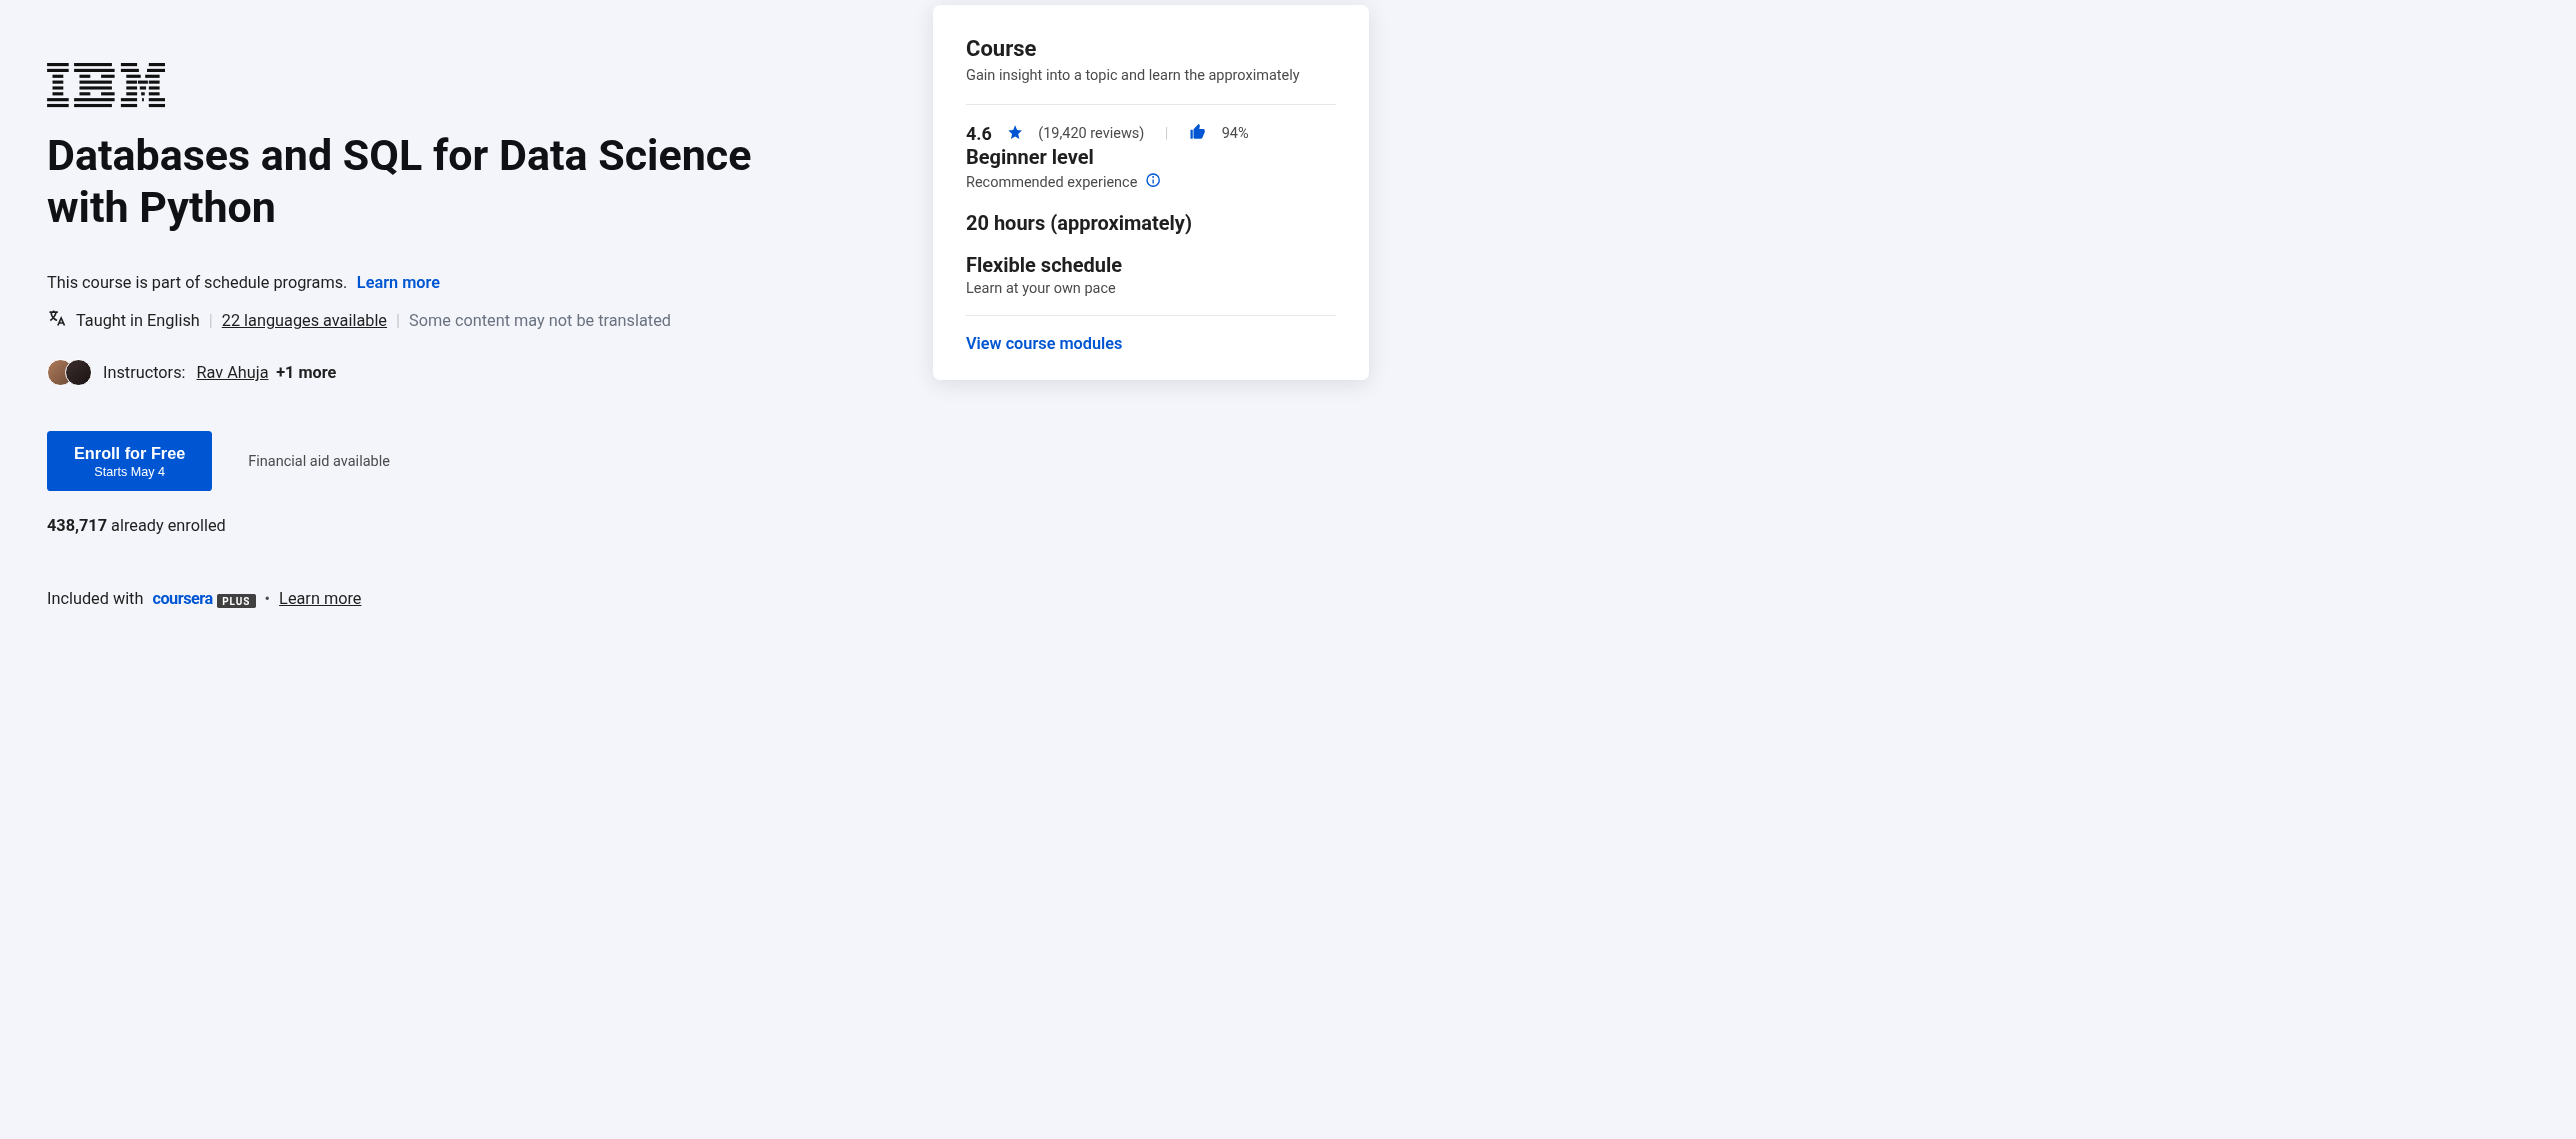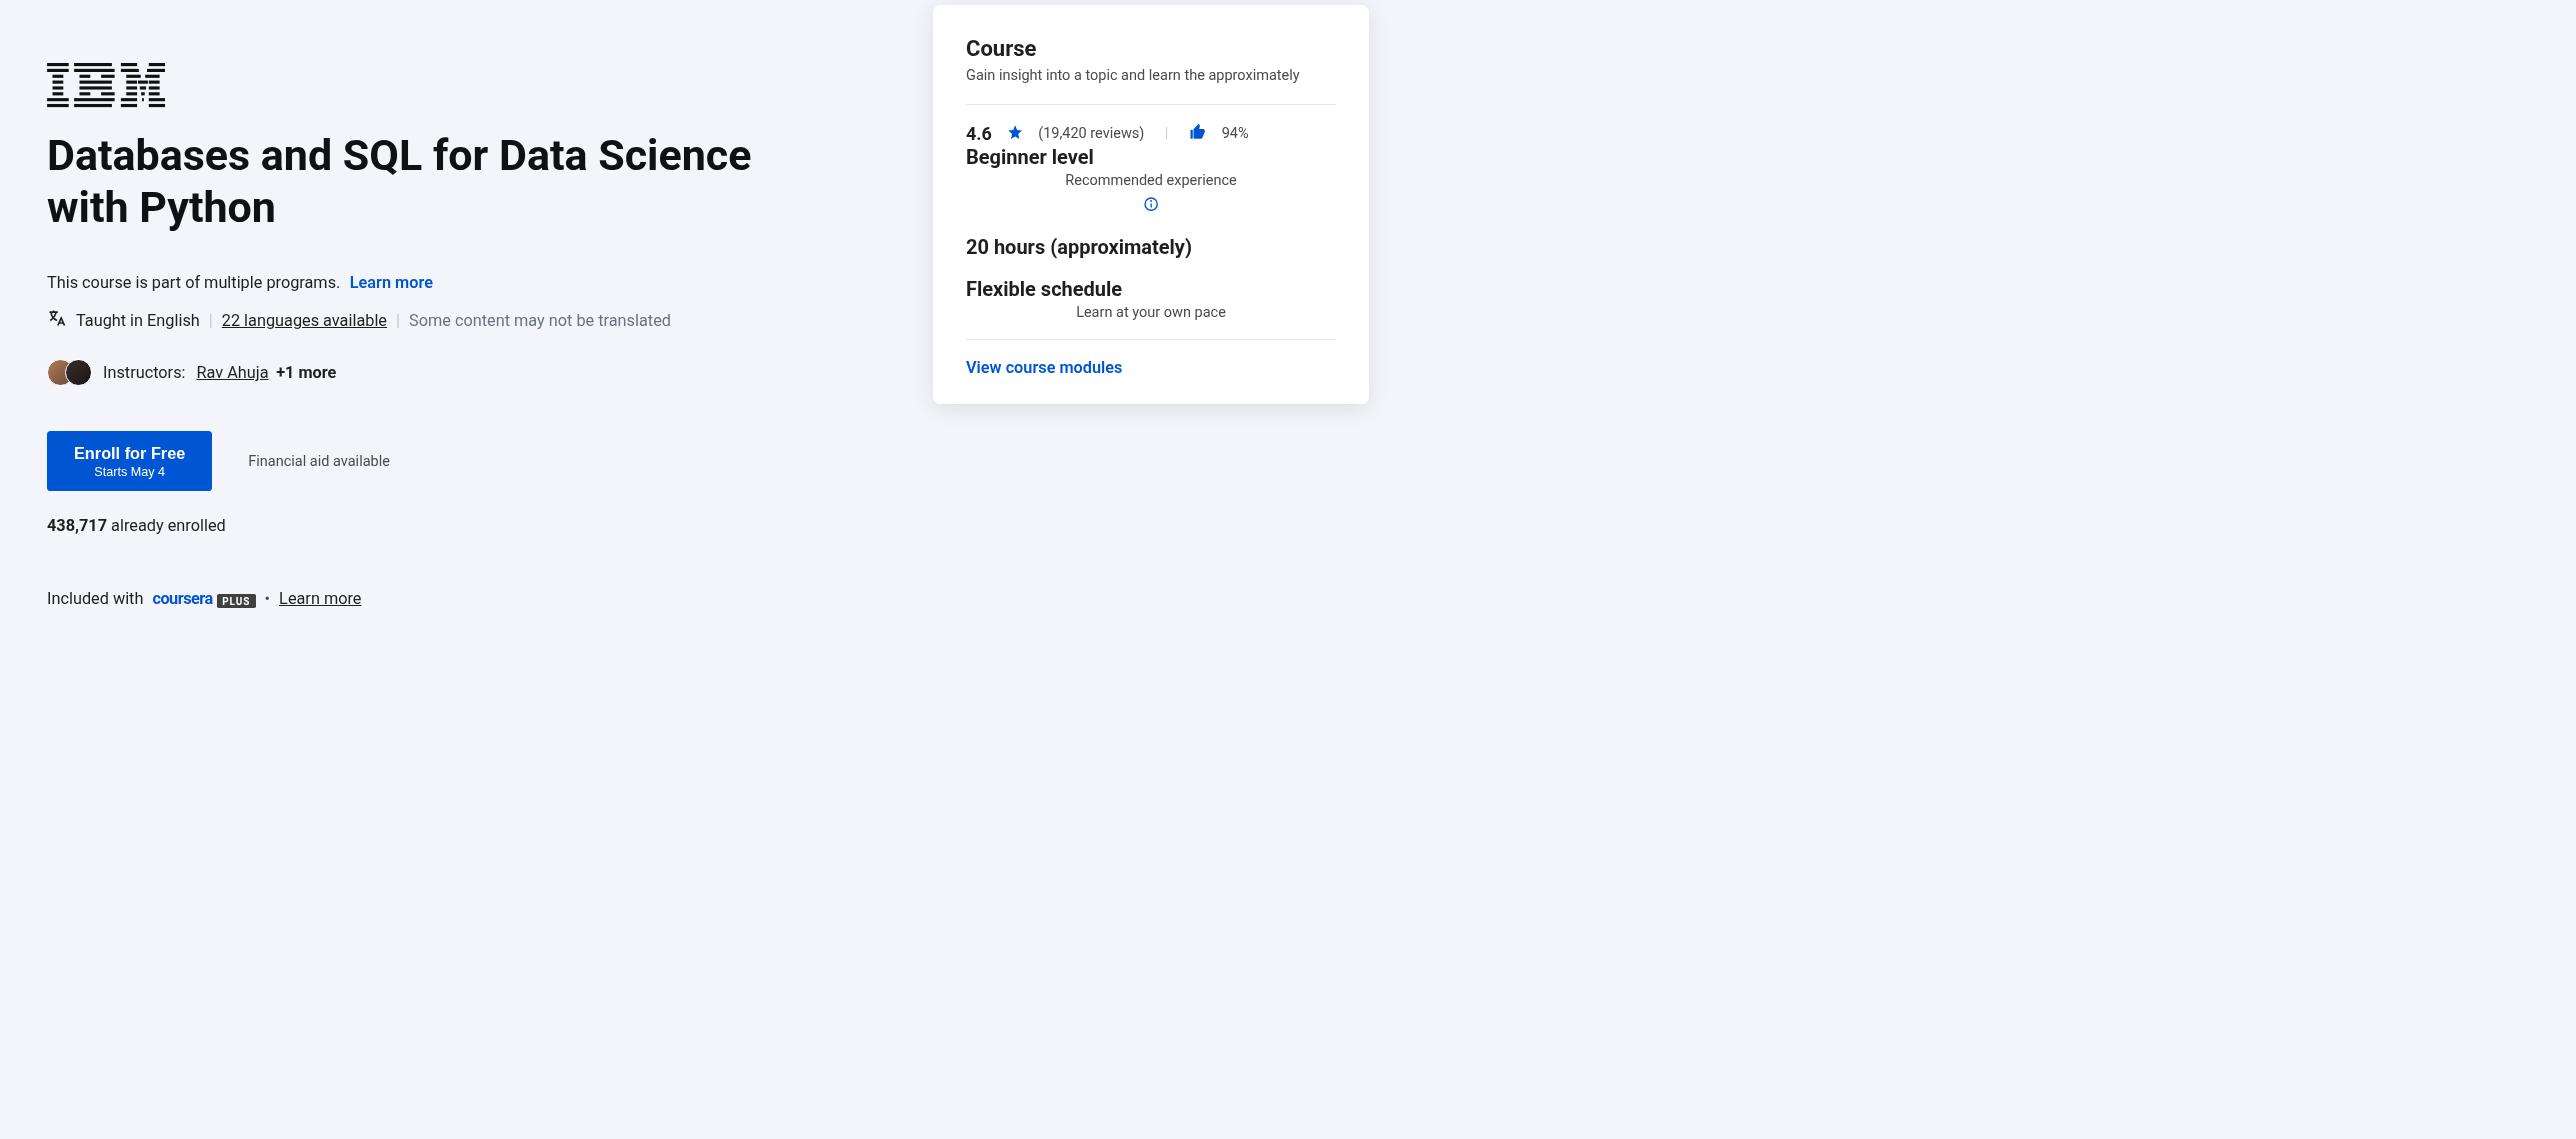--- a/index.html
+++ b/index.html
@@ -217,21 +217,20 @@
   font-weight: 700;
   margin-bottom: 3.6px;
 }
 .section-sub {
   font-size: 14.5px;
   color: #4b4b4b;
   margin-bottom: 18px;
   display: flex;
   align-items: center;
   gap: 7.2px;
-  flex-direction: column;
 }
 .info-icon svg { width: 16.3px; height: 16.3px; stroke: #0056d2; fill: none; }
 .mb20 { margin-bottom: 18px; }
 .card-hr2 {
   height: 0.9px;
   background: #e5e7eb;
   border: none;
   margin: 5.4px 0 18px 0;
 }
 .view-modules {
@@ -290,21 +289,21 @@
           <rect x="82" y="45.5" width="18" height="3.5"></rect>
             <rect x="113" y="45.5" width="18" height="3.5"></rect>
         </g>
         <circle cx="130" cy="47" r="1.2" fill="#111"></circle>
       </svg>
     </div>
 
     <h1 class="course-title">Databases and SQL for Data Science with Python</h1>
 
     <div class="program-line">
-      <span>This course is part of multiple programs.</span>
+      <span>This course is part of schedule programs.</span>
       <span class="learn-more-link">Learn more</span>
     </div>
 
     <div class="lang-row">
       <span class="lang-icon">
         <svg viewBox="0 0 24 24" fill="none" stroke="#1f1f1f" stroke-width="2">
           <path d="M3 5h10M8 3v2M5 5c0 4 3 8 7 10M11 5c-1 4-3 7-7 10"></path>
           <path d="M13 21l4-9 4 9M14.5 18h5"></path>
         </svg>
       </span>

